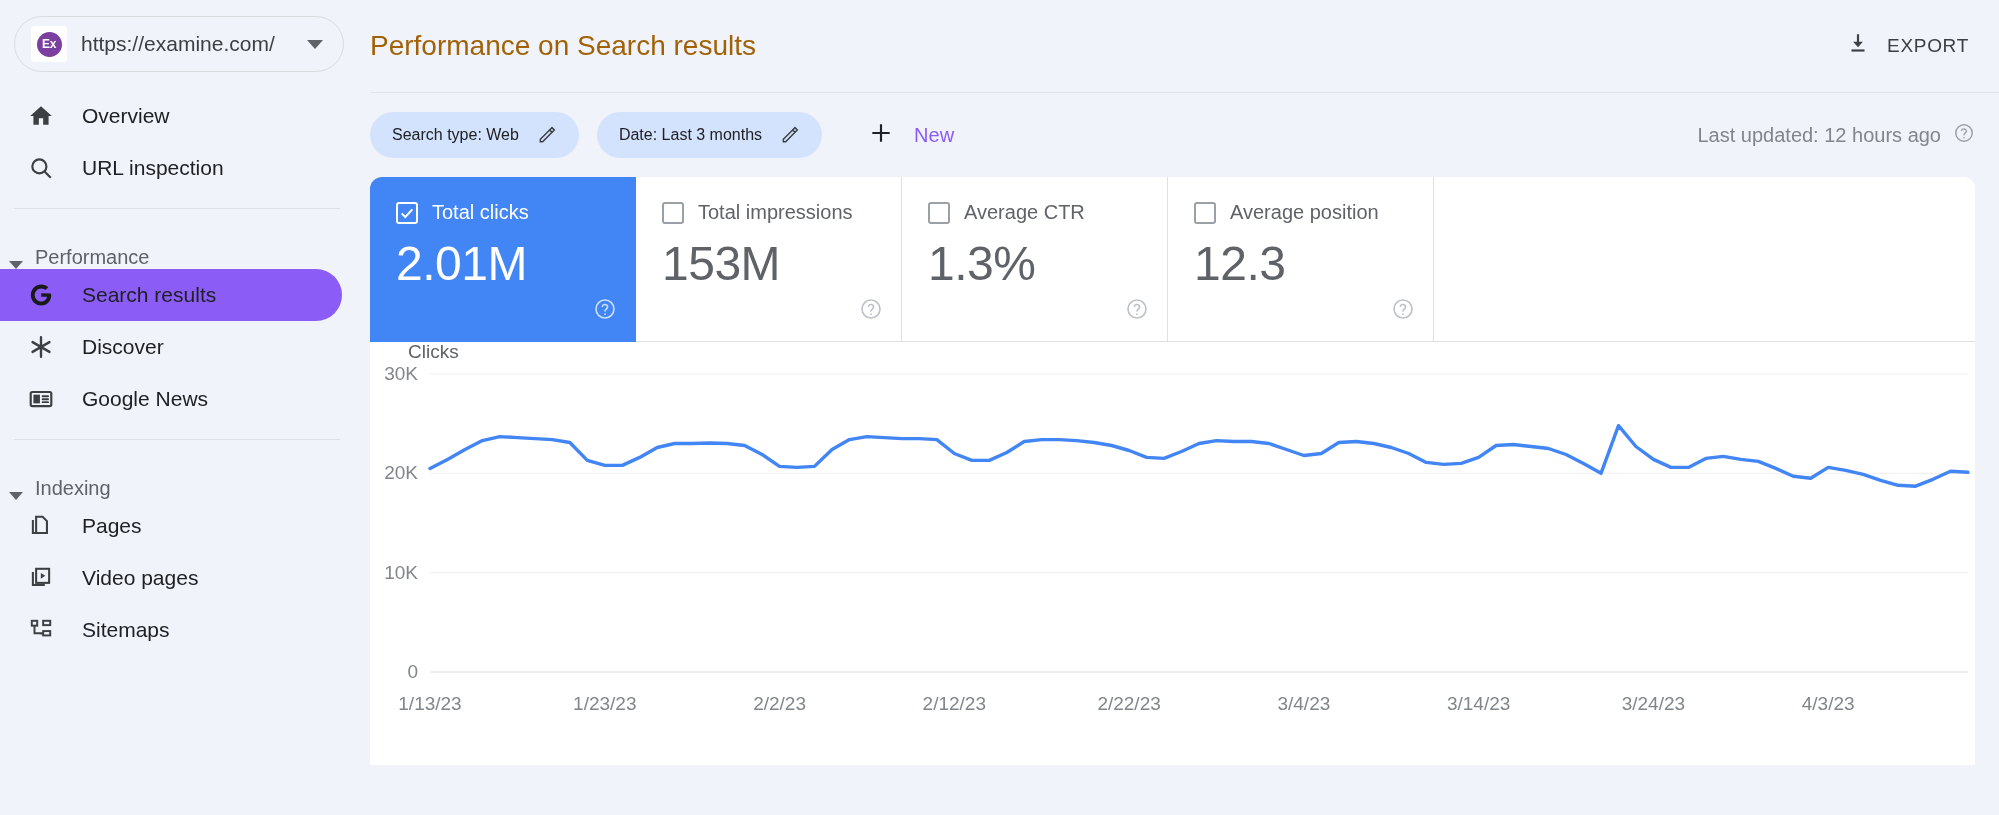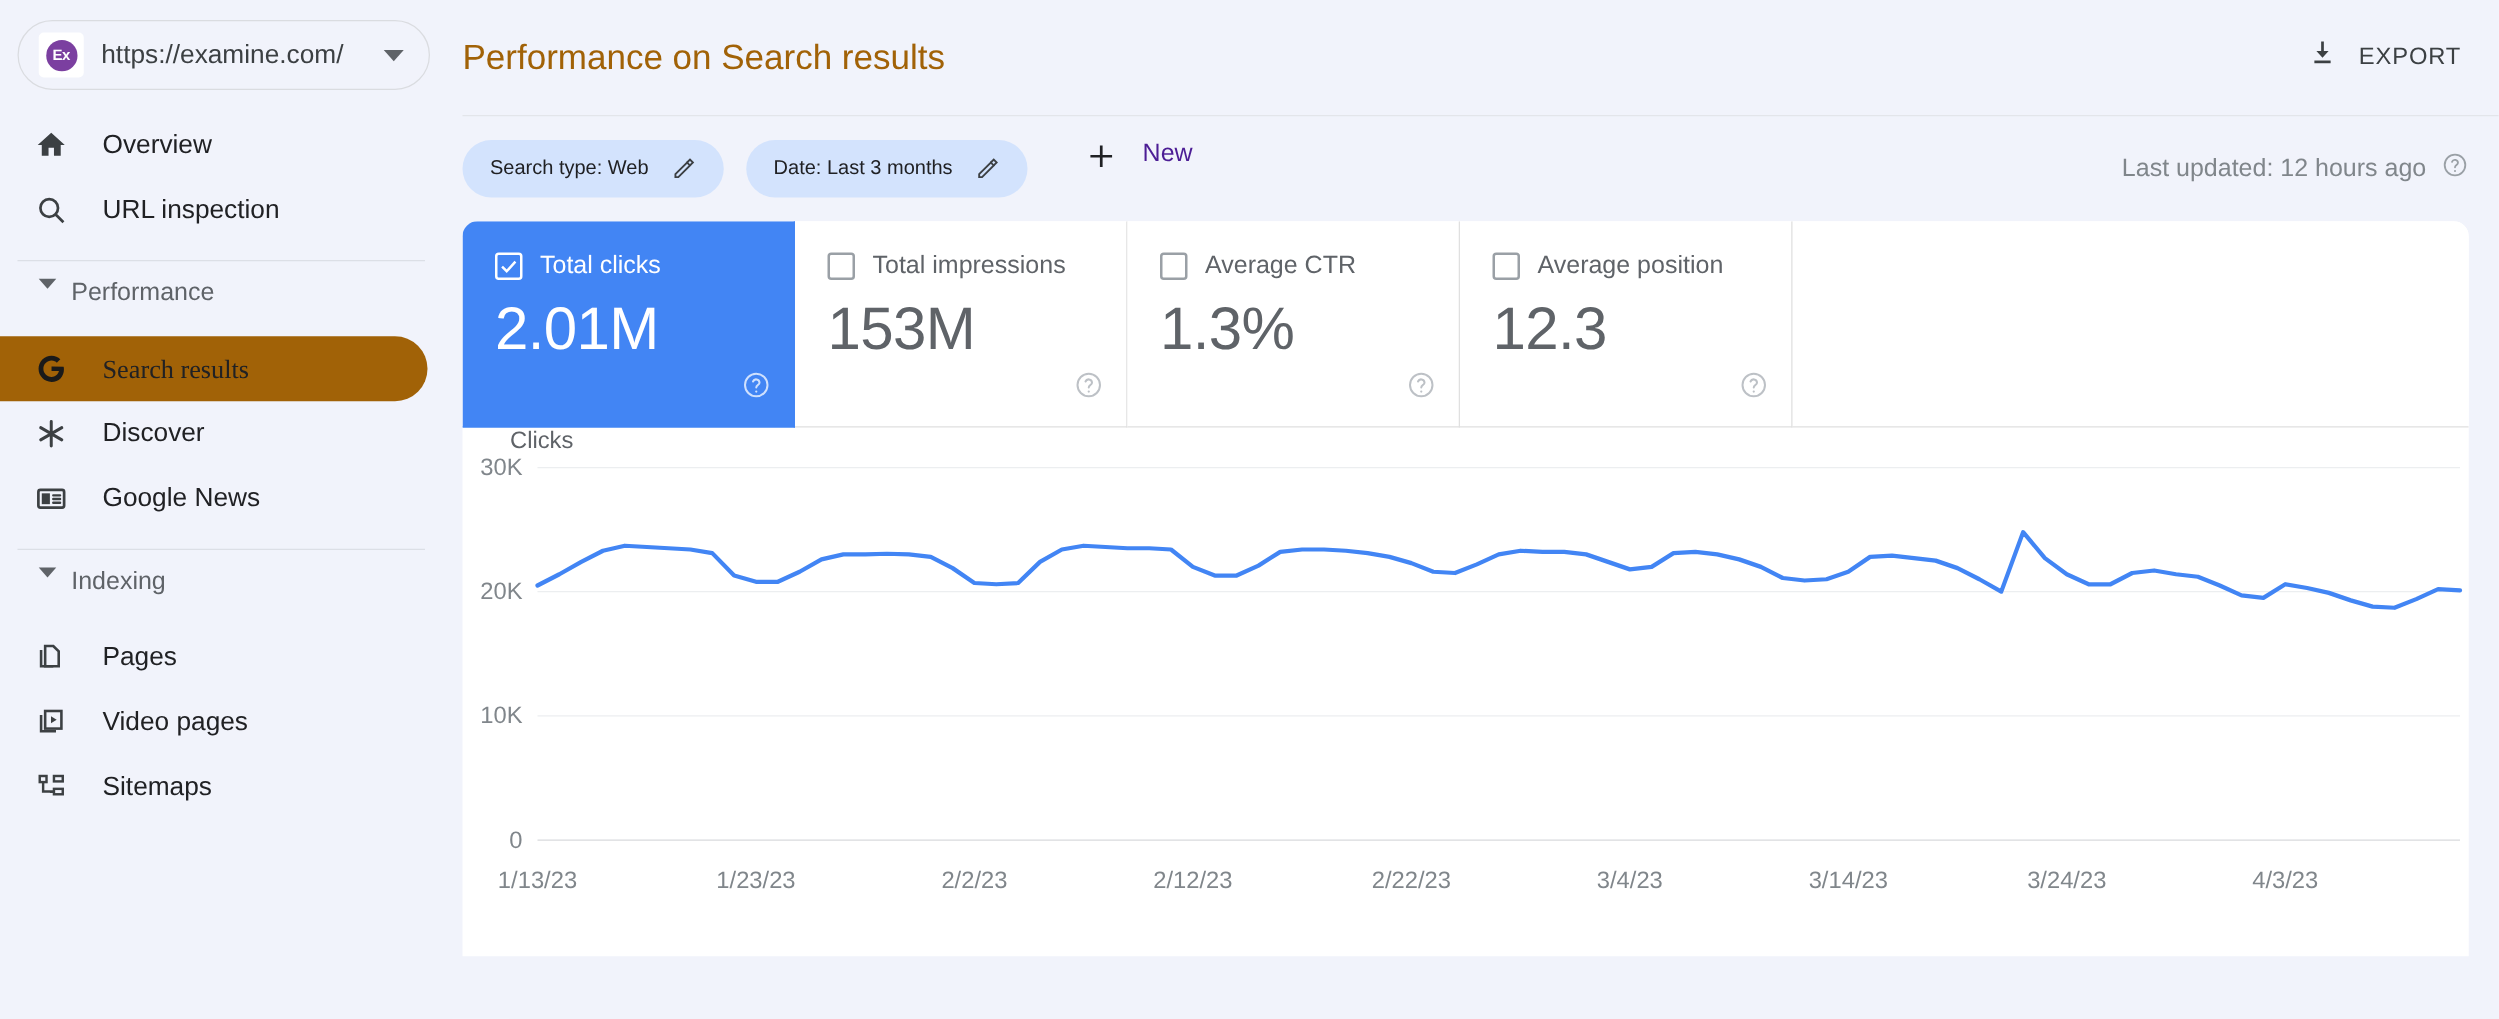--- a/index.html
+++ b/index.html
@@ -43,36 +43,36 @@
     border-top: 9px solid #5f6368;
   }
 
   .nav { margin-top: 18px; }
   .nav-item {
     display: flex; align-items: center; height: 52px;
     padding-left: 26px; margin-right: 20px;
     border-radius: 0 26px 26px 0; cursor: pointer;
     color: #202124; font-size: 21px;
   }
-  .nav-item.active { background: #a16207; font-family: Liberation Serif, serif; }
+  .nav-item.active { background: #8b5cf6; }
   .nav-icon {
     width: 30px; height: 30px; flex: 0 0 30px; margin-right: 26px;
     display: flex; align-items: center; justify-content: center;
     color: #3c4043;
   }
   .nav-icon svg { display: block; }
   .nav-label { white-space: nowrap; }
 
   .nav-divider {
     height: 1px; background: #dcdfe6;
     margin: 14px 22px 14px 14px;
   }
   .section-header {
-    display: flex; align-items: flex-start; height: 46px;
-    padding-left: 31px; color: #5f6368; font-size: 20px; cursor: pointer;
+    display: flex; align-items: flex-end; height: 46px;
+    padding-left: 9px; color: #5f6368; font-size: 20px; cursor: pointer;
   }
   .section-caret {
     width: 0; height: 0; margin-right: 12px;
     border-left: 7px solid transparent; border-right: 7px solid transparent;
     border-top: 8px solid #5f6368;
   }
 
   
   .main { flex: 1; position: relative; height: 815px; }
   .main-header {
@@ -92,23 +92,23 @@
     padding-left: 8px; padding-right: 24px;
   }
   .chip {
     display: flex; align-items: center; gap: 18px;
     height: 46px; padding: 0 22px; margin-right: 18px;
     background: #d3e3fd; border-radius: 23px;
     color: #202124; font-size: 16px; cursor: pointer;
   }
   .chip .pencil { display: flex; color: #3c4043; }
   .new-btn {
-    display: flex; gap: 20px;
+    display: flex; align-items: center; gap: 20px;
     padding: 0 14px; height: 46px; margin-left: 14px;
-    color: #4c1d95; font-size: 20px; cursor: pointer;
+    color: #8b5cf6; font-size: 20px; cursor: pointer;
   }
   .last-updated {
     margin-left: auto; display: flex; align-items: center; gap: 12px;
     color: #80868b; font-size: 20px;
   }
 
   
   .panel {
     margin-left: 8px; margin-right: 24px; height: 588px;
     background: #fff; border-radius: 12px 12px 0 0;

